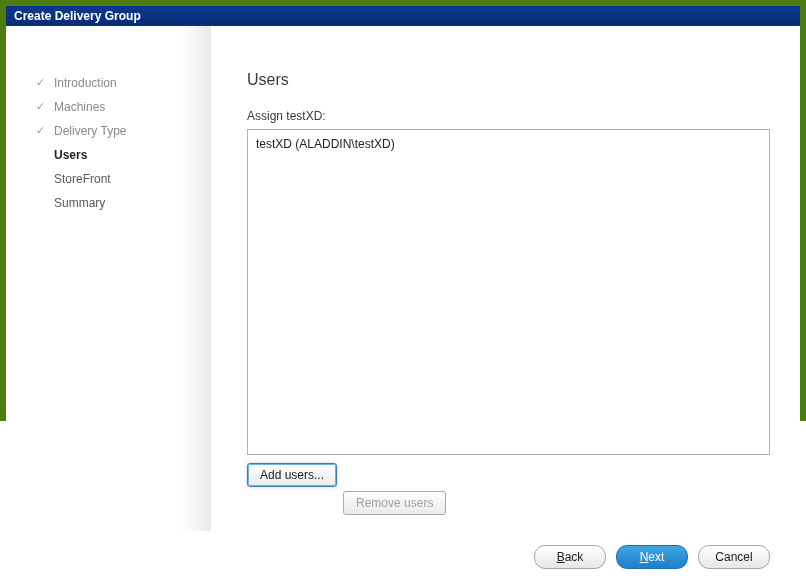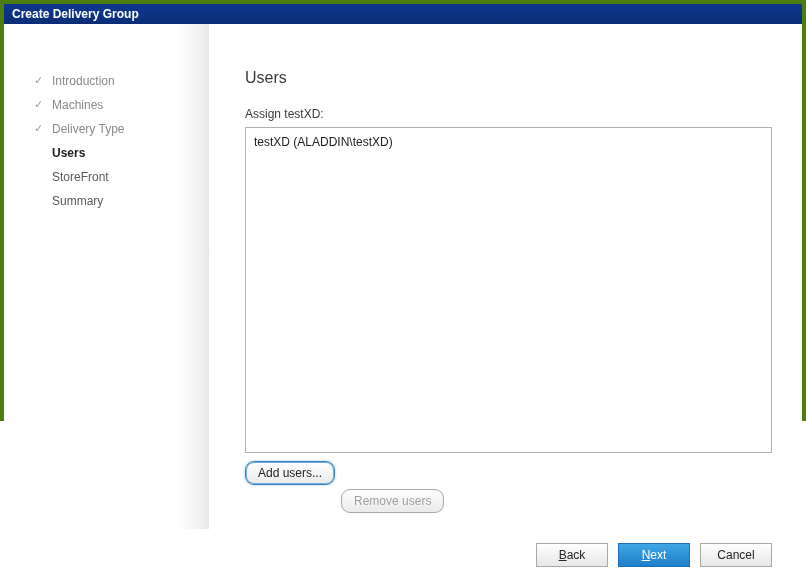--- a/index.html
+++ b/index.html
@@ -10,21 +10,21 @@
     body {
       font-family: "Segoe UI", Tahoma, sans-serif;
       background: #ffffff;
       width: 806px;
       height: 585px;
       overflow: hidden;
     }
     .window {
       width: 806px;
       height: 421px;
-      border: 4px solid #4d7c0f;
+      border: 6px solid #4d7c0f;
       background: #ffffff;
       display: flex;
       flex-direction: column;
     }
     .titlebar {
       background: #0a2f7a;
       background: linear-gradient(#0d3890, #0a2d75);
       color: #ffffff;
       font-size: 12px;
       font-weight: bold;
@@ -114,21 +114,21 @@
       display: flex;
       gap: 6px;
     }
     .btn {
       font-size: 12px;
       padding: 4px 12px;
       min-width: 72px;
       height: 24px;
       border: 1px solid #a8a8a8;
       background: linear-gradient(#ffffff, #eaeaea);
-      border-radius: 9px;
+      border-radius: 3px;
       cursor: pointer;
       color: #222;
       text-align: center;
     }
     .btn:disabled {
       color: #a0a0a0;
       cursor: default;
       margin-top: 28px;
     }
     .btn.focus {
@@ -140,21 +140,21 @@
       justify-content: flex-end;
       gap: 10px;
       padding: 14px 30px 20px 30px;
     }
     .nav-btn {
       font-size: 12px;
       width: 72px;
       height: 24px;
       border: 1px solid #a8a8a8;
       background: linear-gradient(#ffffff, #e6e6e6);
-      border-radius: 0;
+      border-radius: 11px;
       cursor: pointer;
       color: #222;
     }
     .nav-btn.primary {
       background: linear-gradient(#3fa6e4, #1f7fca);
       border: 1px solid #1b6fb5;
       color: #ffffff;
     }
     .nav-btn .underline {
       text-decoration: underline;

